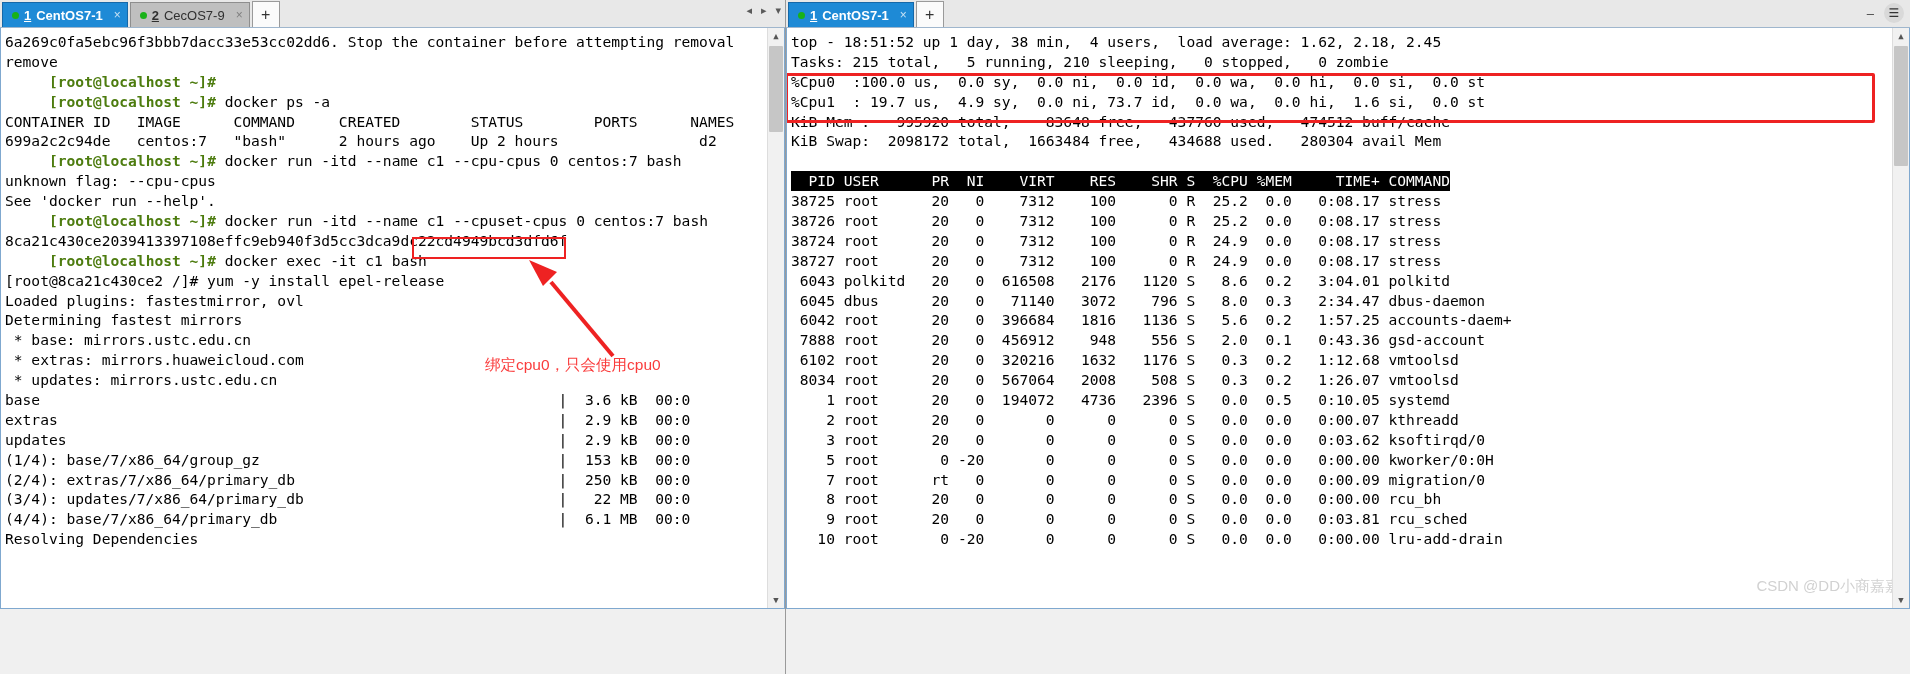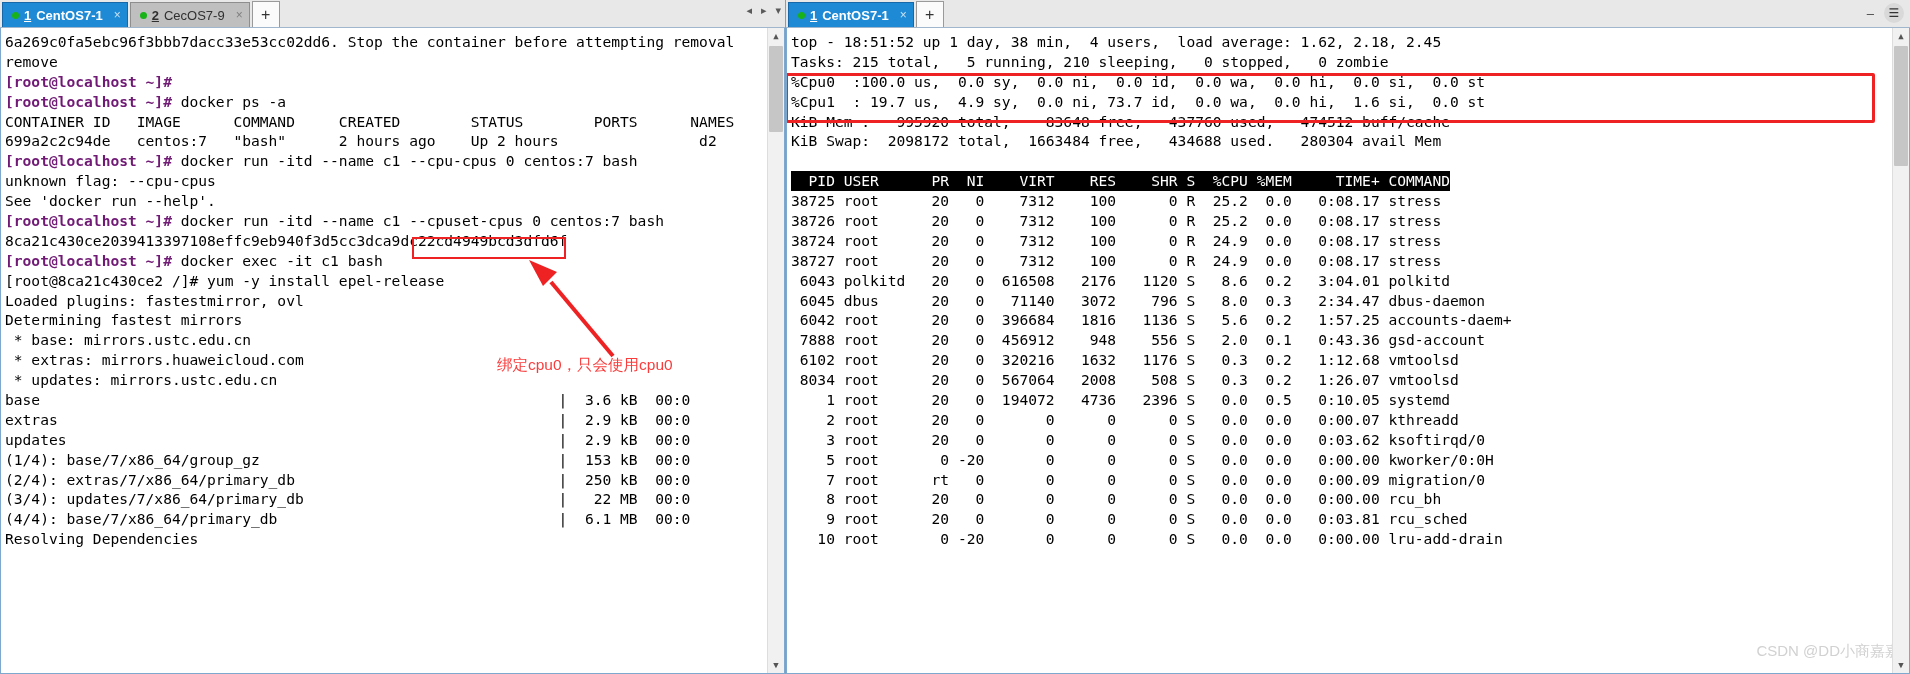--- a/index.html
+++ b/index.html
@@ -50,31 +50,31 @@
   
   .winbtns{position:absolute;right:6px;top:3px;display:flex;gap:10px;align-items:center;
     font-size:13px;color:#444;font-family:"Liberation Sans",sans-serif;}
   .circbtn{width:20px;height:20px;border-radius:50%;background:#d9d9d9;
     display:flex;align-items:center;justify-content:center;font-size:12px;color:#333;}
 
   
   .term{
     position:relative;background:#ffffff;box-sizing:border-box;
     border:1px solid #7fa8cf;border-top:none;
-    height:646px;overflow:hidden;text-decoration:underline;
+    height:581px;overflow:hidden;text-decoration:underline;
   }
   .termtext{
     position:absolute;top:0;left:0;right:16px;bottom:0;
     padding:4px 0 0 4px;
     font-size:14.6px;line-height:19.9px;
     color:#000000;white-space:pre;
     font-family:"DejaVu Sans Mono","Liberation Mono",monospace;
   }
   .line{height:19.9px;}
-  .prompt{color:#701a75;font-weight:bold;}
+  .prompt{color:#4d7c0f;font-weight:bold;margin-left:44px;}
 
   
   .sb{position:absolute;top:0;right:0;width:16px;bottom:0;background:#f1f1f1;border-left:1px solid #ddd;}
   .sb .arrow{width:16px;height:16px;display:flex;align-items:center;justify-content:center;
     font-size:9px;color:#555;background:#f1f1f1;}
   .sb .arrow.top{position:absolute;top:0;}
   .sb .arrow.bot{position:absolute;bottom:0;}
   .sb .thumb{position:absolute;left:1px;width:14px;background:#c6c6c6;border-radius:1px;}
 
   
@@ -133,21 +133,21 @@
     <div class="term">
       <div class="termtext" id="left-lines"><div class="line">6a269c0fa5ebc96f3bbb7dacc33e53cc02dd6. Stop the container before attempting removal</div><div class="line">remove</div><div class="line"><span class="prompt">[root@localhost ~]#</span></div><div class="line"><span class="prompt">[root@localhost ~]#</span><span> docker ps -a</span></div><div class="line">CONTAINER ID   IMAGE      COMMAND     CREATED        STATUS        PORTS      NAMES</div><div class="line">699a2c2c94de   centos:7   "bash"      2 hours ago    Up 2 hours                d2</div><div class="line"><span class="prompt">[root@localhost ~]#</span><span> docker run -itd --name c1 --cpu-cpus 0 centos:7 bash</span></div><div class="line">unknown flag: --cpu-cpus</div><div class="line">See 'docker run --help'.</div><div class="line"><span class="prompt">[root@localhost ~]#</span><span> docker run -itd --name c1 --cpuset-cpus 0 centos:7 bash</span></div><div class="line">8ca21c430ce2039413397108effc9eb940f3d5cc3dca9dc22cd4949bcd3dfd6f</div><div class="line"><span class="prompt">[root@localhost ~]#</span><span> docker exec -it c1 bash</span></div><div class="line">[root@8ca21c430ce2 /]# yum -y install epel-release</div><div class="line">Loaded plugins: fastestmirror, ovl</div><div class="line">Determining fastest mirrors</div><div class="line"> * base: mirrors.ustc.edu.cn</div><div class="line"> * extras: mirrors.huaweicloud.com</div><div class="line"> * updates: mirrors.ustc.edu.cn</div><div class="line">base                                                           |  3.6 kB  00:0</div><div class="line">extras                                                         |  2.9 kB  00:0</div><div class="line">updates                                                        |  2.9 kB  00:0</div><div class="line">(1/4): base/7/x86_64/group_gz                                  |  153 kB  00:0</div><div class="line">(2/4): extras/7/x86_64/primary_db                              |  250 kB  00:0</div><div class="line">(3/4): updates/7/x86_64/primary_db                             |   22 MB  00:0</div><div class="line">(4/4): base/7/x86_64/primary_db                                |  6.1 MB  00:0</div><div class="line">Resolving Dependencies</div></div>
 
       <div class="flagbox" style="left:411px;top:209px;width:154px;height:22px;"></div>
 
       <svg class="arrowsvg" style="left:520px;top:232px;width:110px;height:100px;" viewBox="0 0 110 100">
         <line x1="92" y1="96" x2="30" y2="22" stroke="#ee2222" stroke-width="4"></line>
         <polygon points="8,0 36,12 22,26" fill="#ee2222"></polygon>
       </svg>
 
-      <div class="annot" style="left:496px;top:327px;">绑定cpu0，只会使用cpu0</div>
+      <div class="annot" style="left:484px;top:327px;">绑定cpu0，只会使用cpu0</div>
 
       <div class="sb">
         <div class="arrow top">▲</div>
         <div class="thumb" style="top:18px;height:86px;"></div>
         <div class="arrow bot">▼</div>
       </div>
     </div>
   </div>
 
   <div class="win right">

